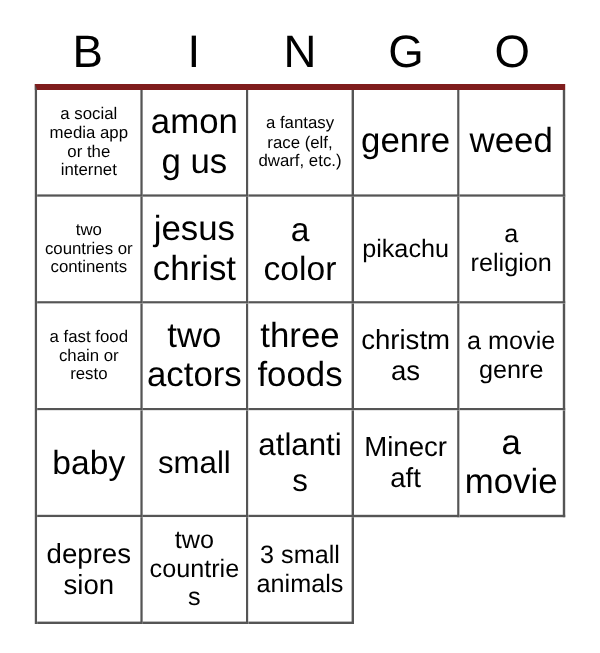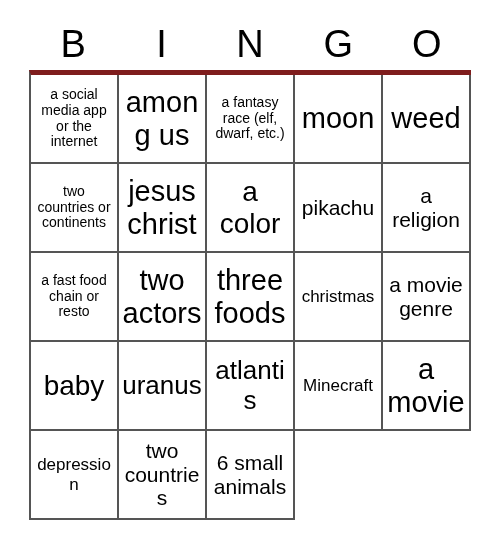--- a/index.html
+++ b/index.html
@@ -65,21 +65,21 @@
     width: 100%;
     line-height: 1.12;
     word-wrap: break-word;
   }
 
   
   .fs-xxl .cell-text { font-size: 28px; }
   .fs-xl  .cell-text { font-size: 29px; }
   .fs-lg  .cell-text { font-size: 26px; }
   .fs-md  .cell-text { font-size: 21px; }
-  .fs-sm  .cell-text { font-size: 17px; }
+  .fs-sm  .cell-text { font-size: 23px; }
   .fs-xs  .cell-text { font-size: 14px; }
 </style>
 </head>
 <body>
 
 <div id="bingo-card">
 
   <div id="bingo-header">
     <div class="header-letter">B</div>
     <div class="header-letter">I</div>
@@ -93,21 +93,21 @@
     <div class="bingo-cell fs-xs">
         <span class="cell-text">a social media app or the internet</span>
       </div>
     <div class="bingo-cell fs-xl">
         <span class="cell-text">among us</span>
       </div>
     <div class="bingo-cell fs-xs">
         <span class="cell-text">a fantasy race (elf, dwarf, etc.)</span>
       </div>
     <div class="bingo-cell fs-xl">
-        <span class="cell-text">moon</span>
+        <span class="cell-text">genre</span>
       </div>
     <div class="bingo-cell fs-xl">
         <span class="cell-text">weed</span>
       </div>
 
     <div class="bingo-cell fs-xs">
         <span class="cell-text">two countries or continents</span>
       </div>
     <div class="bingo-cell fs-xl">
         <span class="cell-text">jesus christ</span>
@@ -135,36 +135,36 @@
         <span class="cell-text">christmas</span>
       </div>
     <div class="bingo-cell fs-md">
         <span class="cell-text">a movie genre</span>
       </div>
 
     <div class="bingo-cell fs-xxl">
         <span class="cell-text">baby</span>
       </div>
     <div class="bingo-cell fs-lg">
-        <span class="cell-text">uranus</span>
+        <span class="cell-text">small</span>
       </div>
     <div class="bingo-cell fs-lg">
         <span class="cell-text">atlantis</span>
       </div>
     <div class="bingo-cell fs-sm">
         <span class="cell-text">Minecraft</span>
       </div>
 
     <div class="bingo-cell fs-xl">
         <span class="cell-text">a movie</span>
       </div>
     <div class="bingo-cell fs-sm">
         <span class="cell-text">depression</span>
       </div>
     <div class="bingo-cell fs-md">
         <span class="cell-text">two countries</span>
       </div>
     <div class="bingo-cell fs-md">
-        <span class="cell-text">6 small animals</span>
+        <span class="cell-text">3 small animals</span>
       </div>
   </div>
 
 </div>
 
 </body></html>

